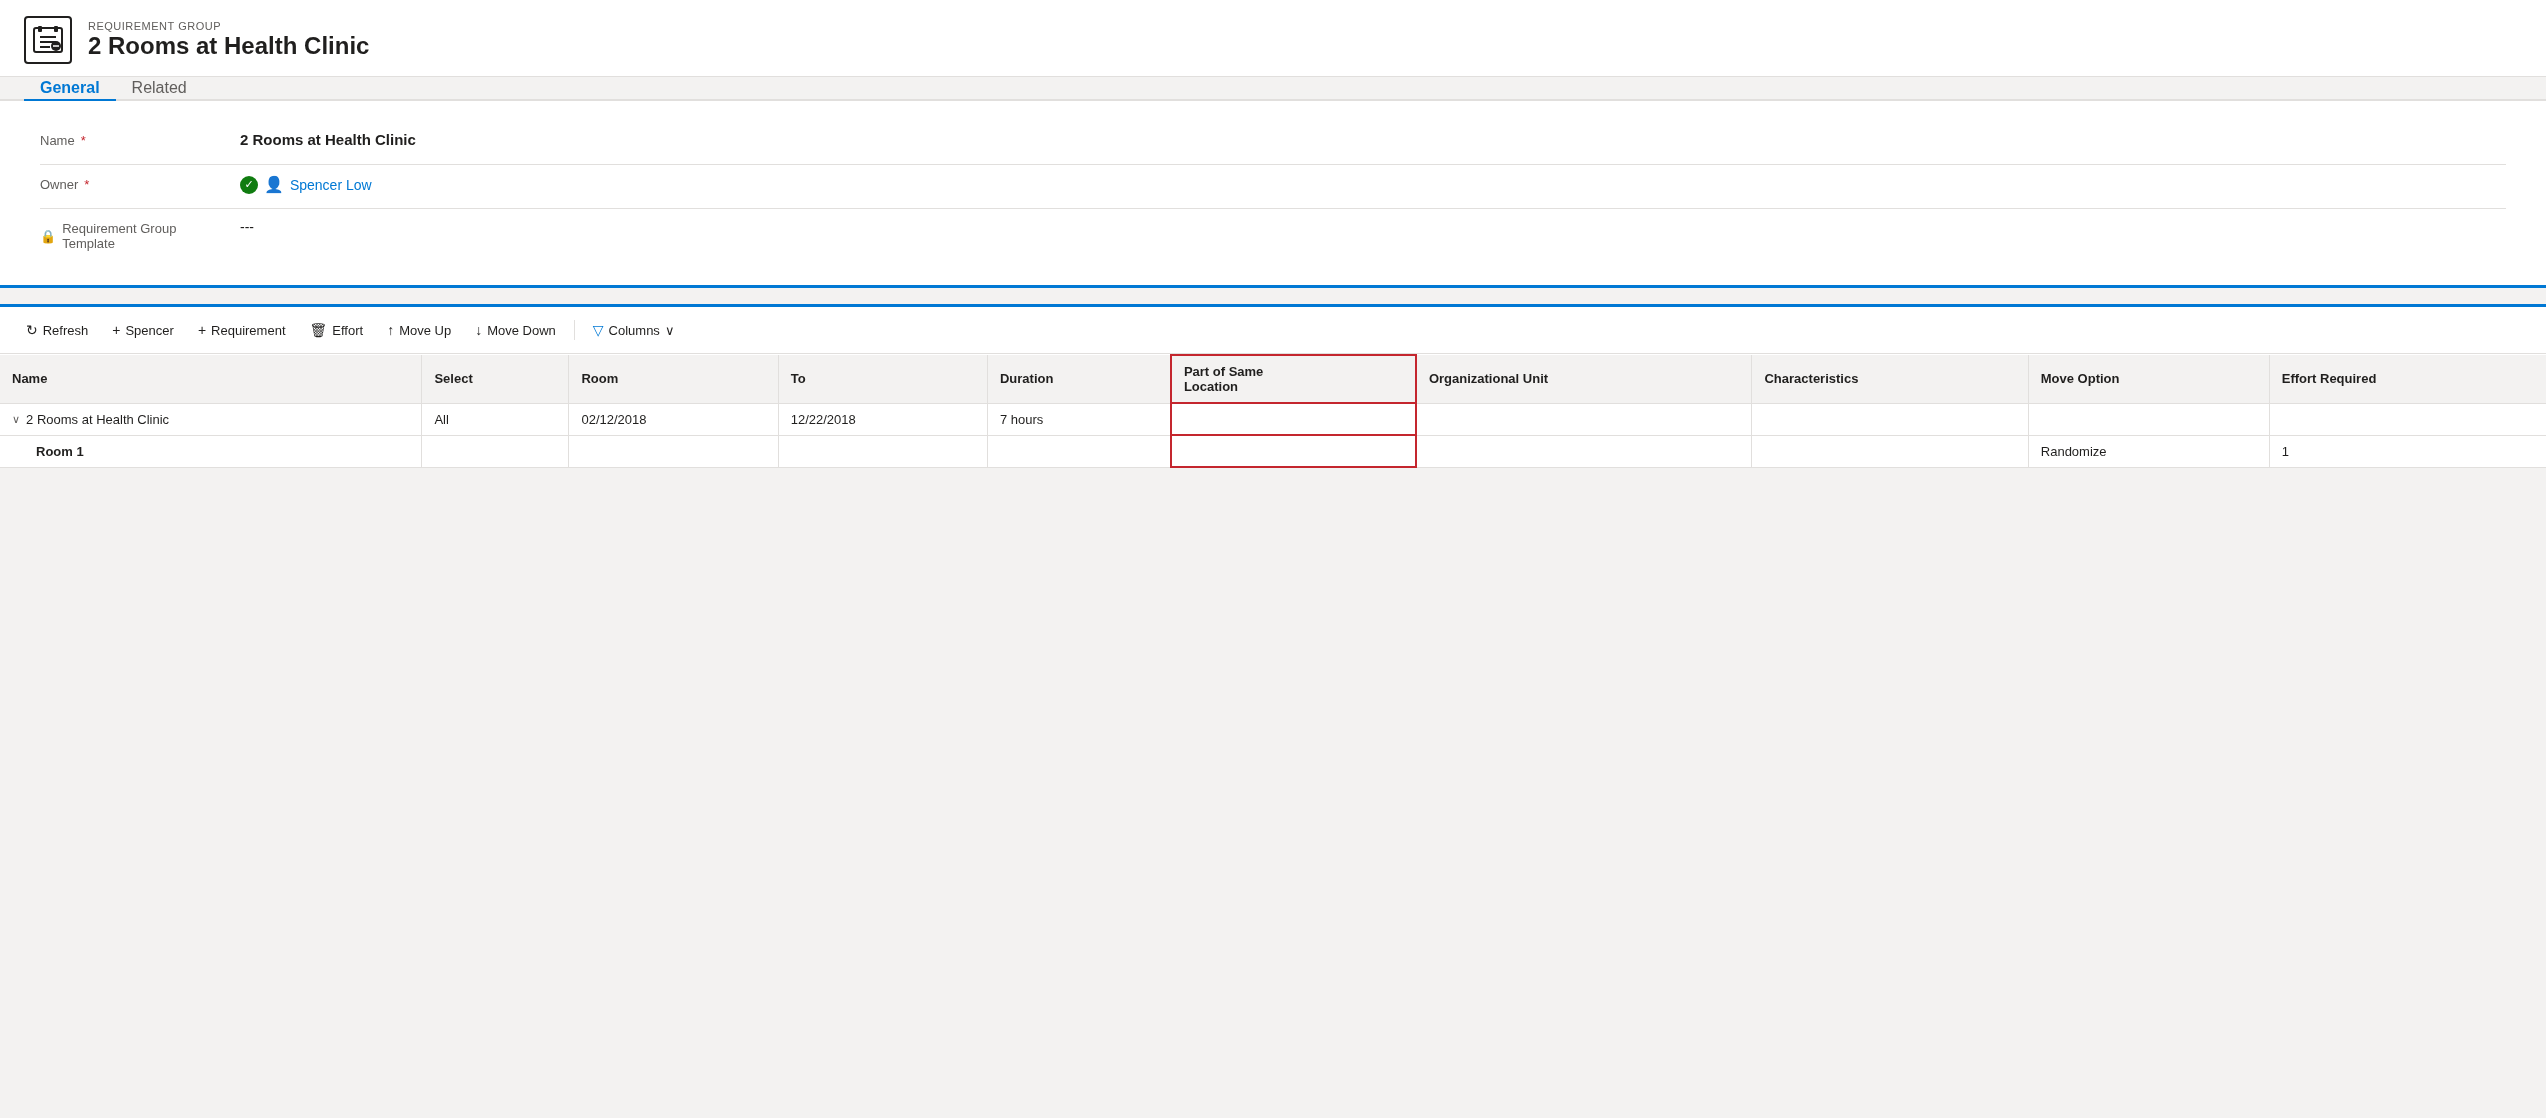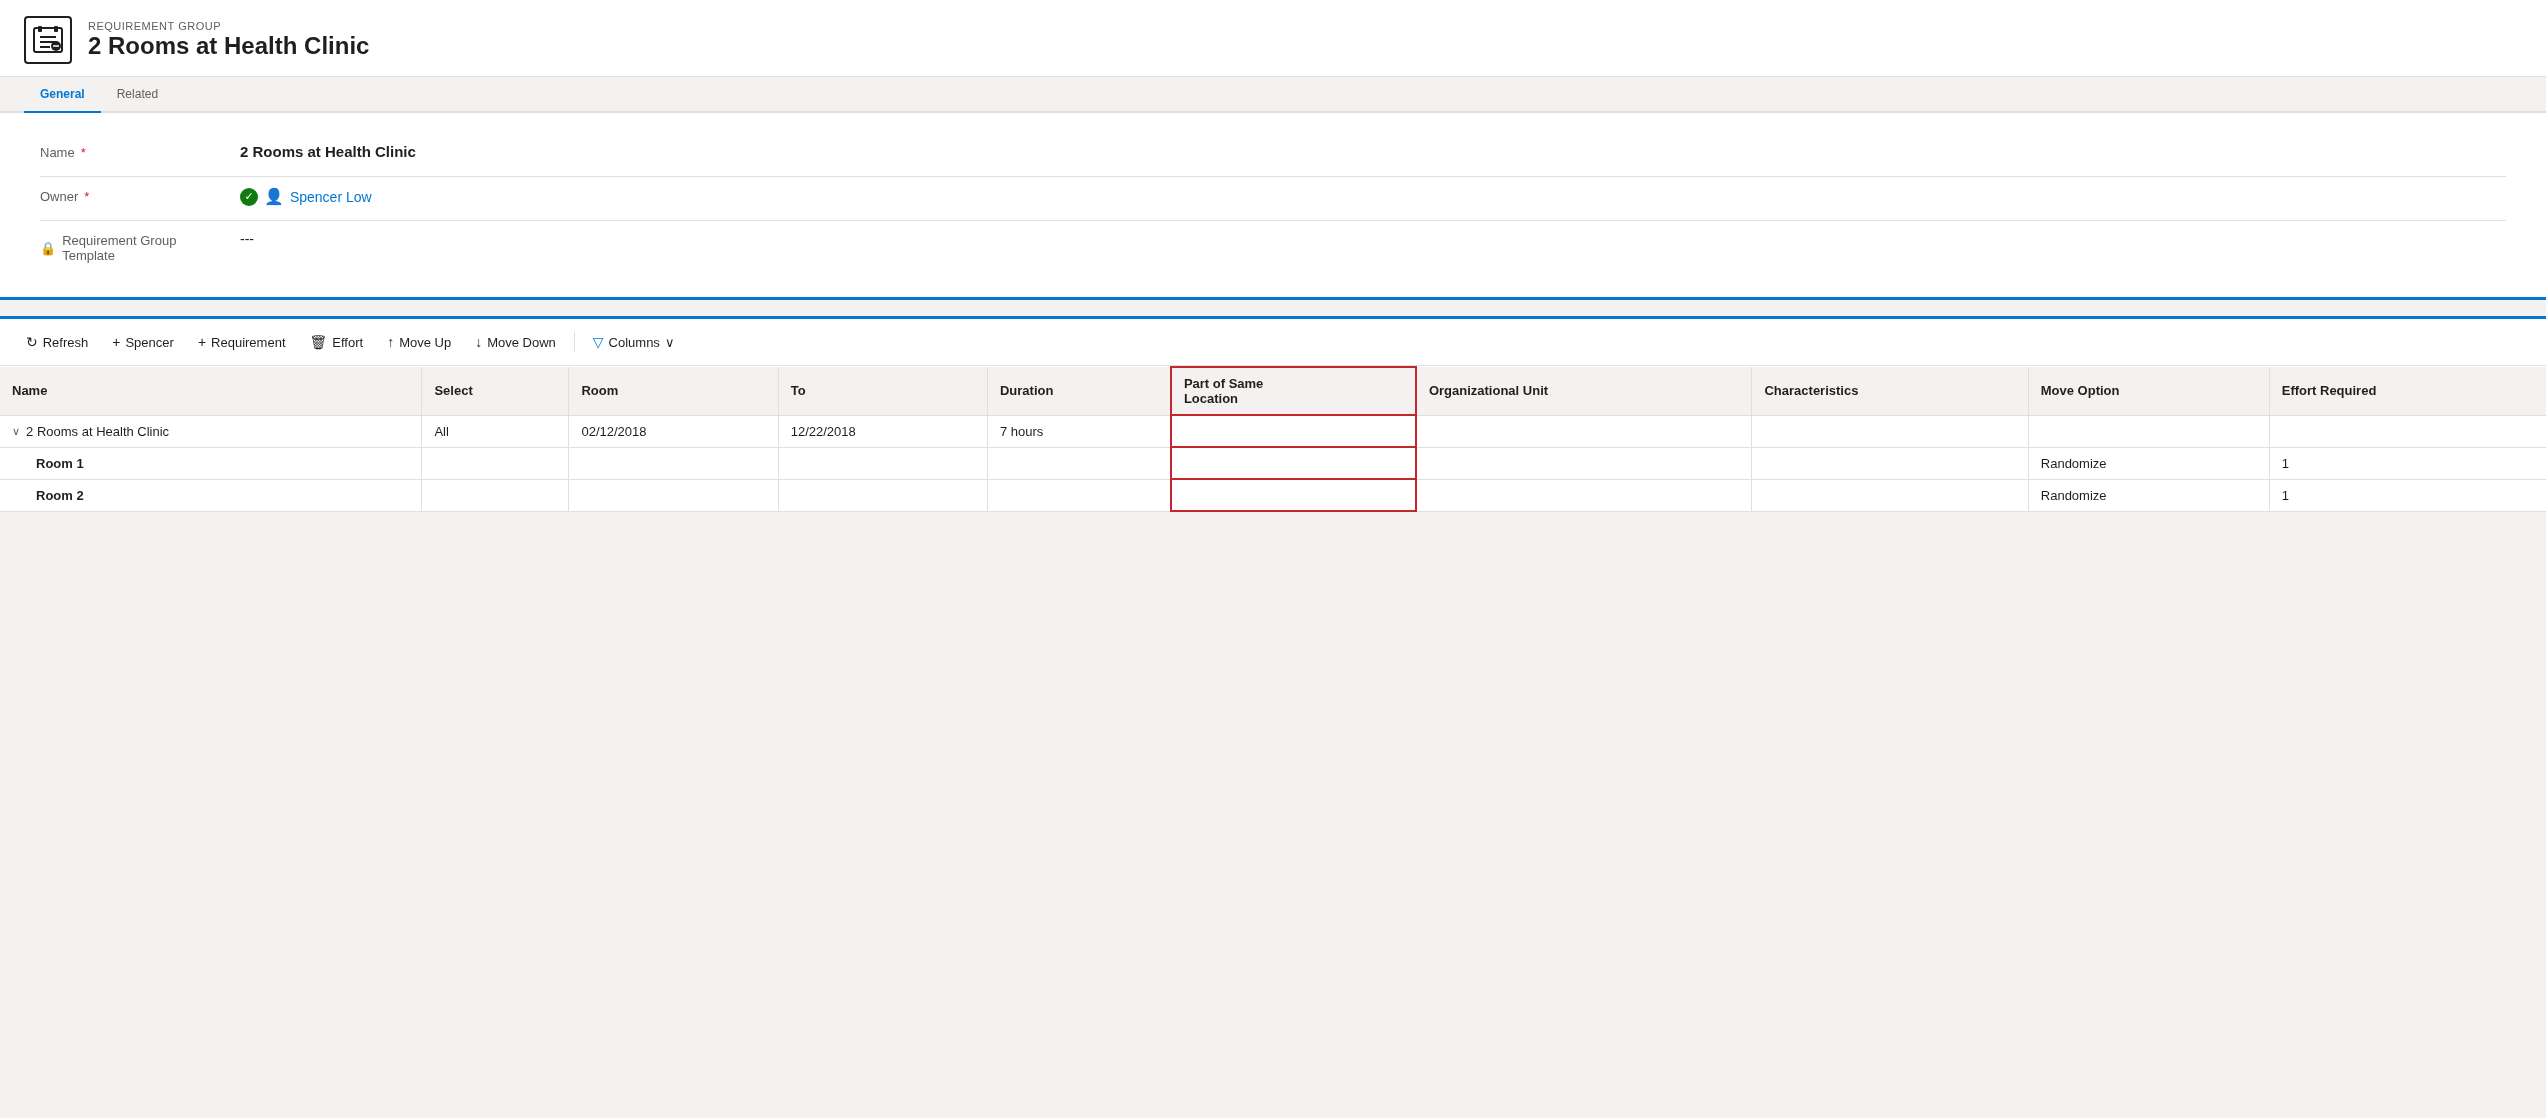--- a/index.html
+++ b/index.html
@@ -40,22 +40,22 @@
 
     
     .tabs-bar {
       background: #f3f2f1;
       padding: 0 24px;
       display: flex;
       gap: 0;
       border-bottom: 2px solid #e1dfdd;
     }
     .tab {
-      padding: 10px 16px;
-      font-size: 12px;
+      padding: 2px 16px;
+      font-size: 16px;
       color: #605e5c;
       cursor: pointer;
       border-bottom: 2px solid transparent;
       margin-bottom: -2px;
       user-select: none;
     }
     .tab.active {
       color: #0078d4;
       border-bottom: 2px solid #0078d4;
       font-weight: 600;
@@ -328,32 +328,16 @@
           <td></td>
           <td></td>
           <td></td>
           <td style="outline: 2px solid #c4262e; outline-offset: -1px;"></td>
           <td></td>
           <td></td>
           <td>Randomize</td>
           <td>1</td>
         </tr>
 
-        <tr class="table-row">
-          <td>
-            <div class="row-name-cell indent">
-              <span>Room 2</span>
-            </div>
-          </td>
-          <td></td>
-          <td></td>
-          <td></td>
-          <td></td>
-          <td style="outline: 2px solid #c4262e; outline-offset: -1px;"></td>
-          <td></td>
-          <td></td>
-          <td>Randomize</td>
-          <td>1</td>
-        </tr>
       </tbody>
     </table>
   </div>
 </div>
 
 </body></html>

